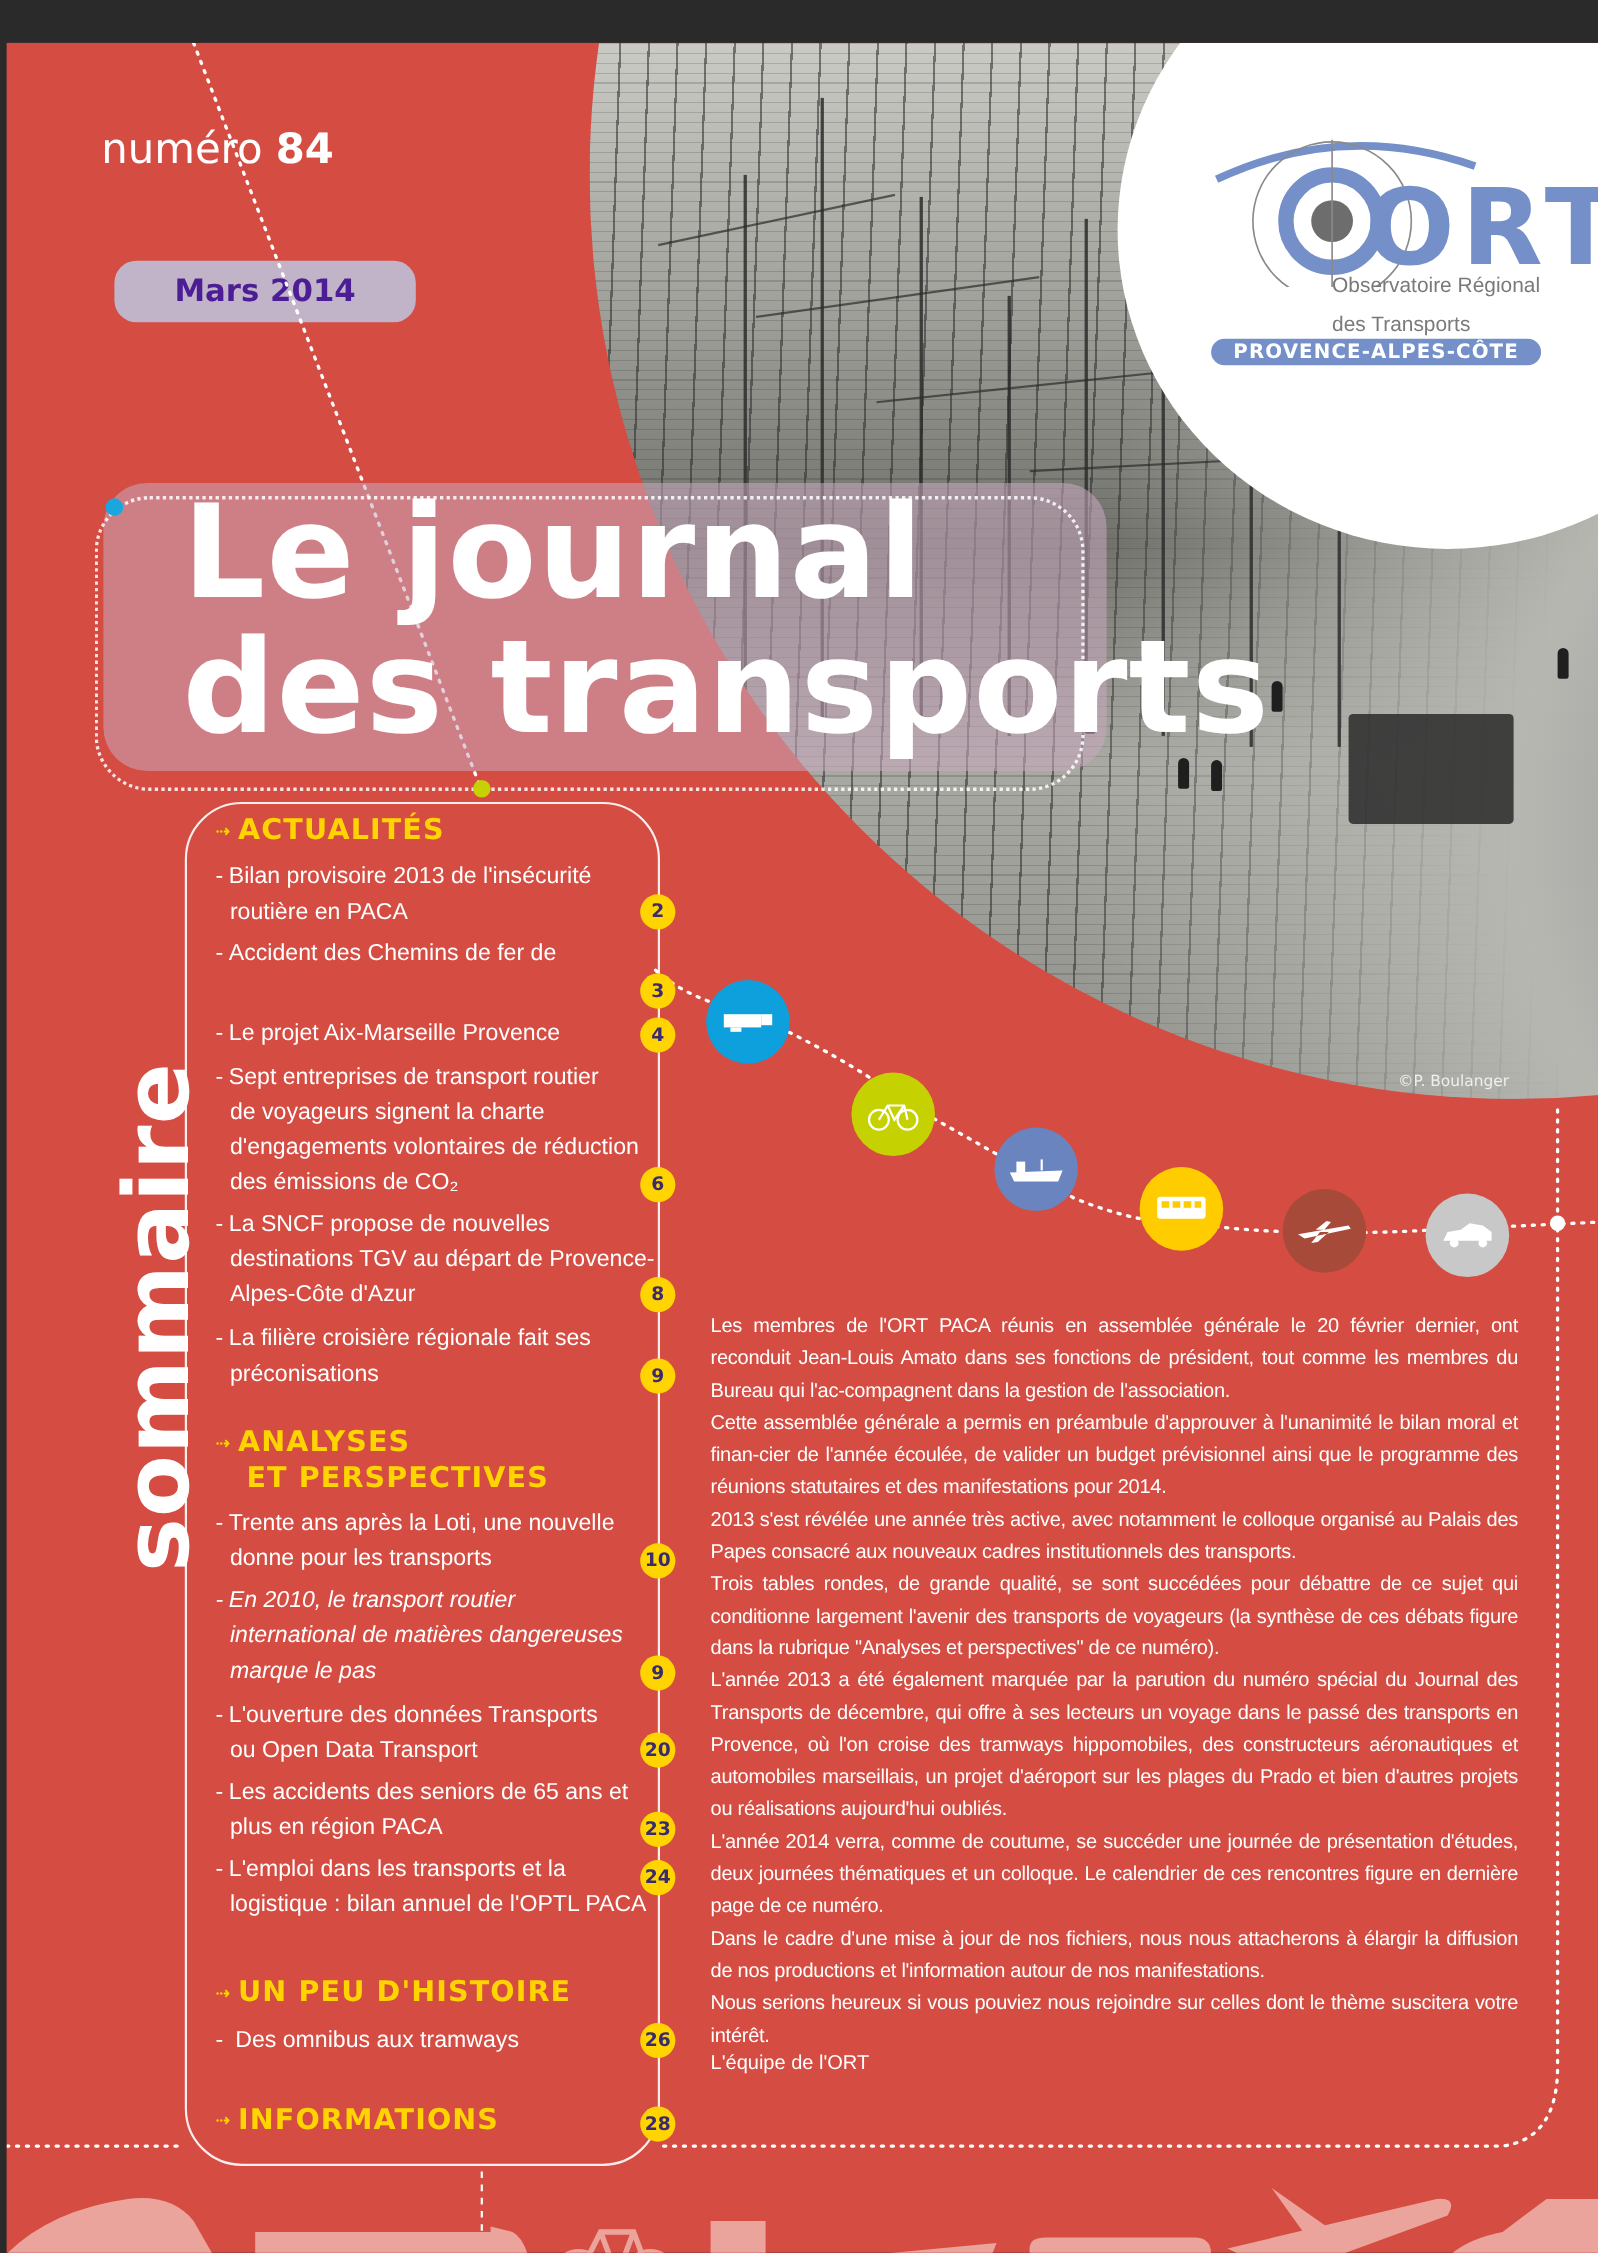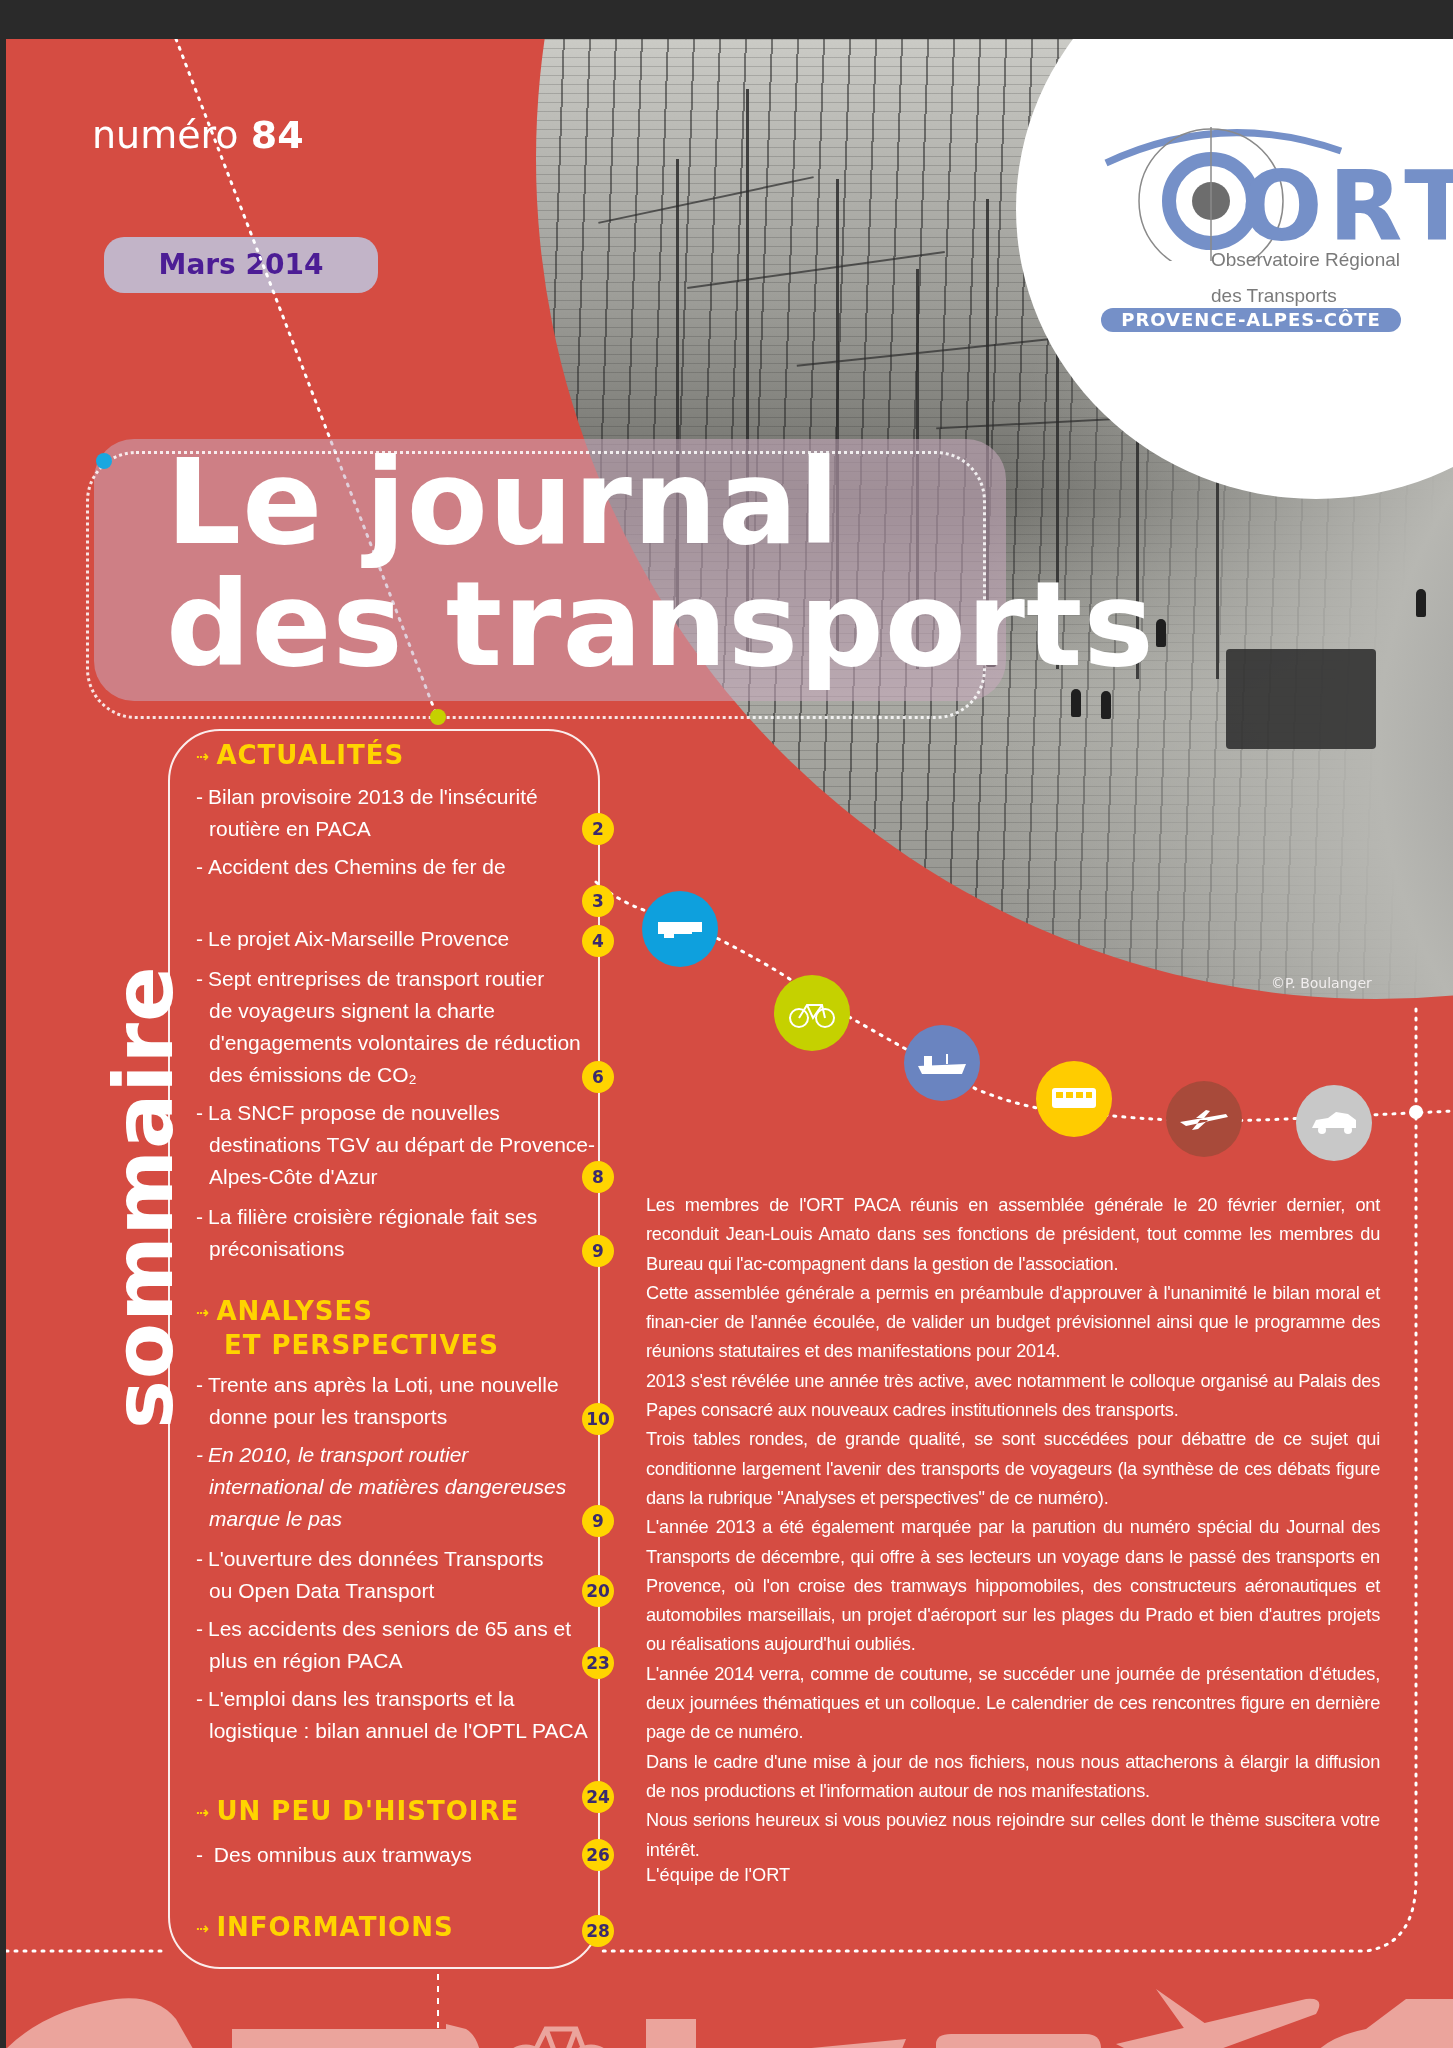--- a/index.html
+++ b/index.html
@@ -237,21 +237,21 @@
   <div class="toc-item" style="top:1574px;">
     <span class="dash">-</span><span>Les accidents des seniors de 65 ans et</span>
     <span class="cont">plus en région PACA</span>
   </div>
   <div class="page-badge" style="top:1608px;">23</div>
 
   <div class="toc-item" style="top:1644px;width:400px;">
     <span class="dash">-</span><span>L'emploi dans les transports et la</span>
     <span class="cont">logistique : bilan annuel de l'OPTL PACA</span>
   </div>
-  <div class="page-badge" style="top:1742px;">24</div>
+  <div class="page-badge" style="top:1652px;">24</div>
 
   <div class="section-title" style="top:1756px;">
     <span class="arrow">⇢</span><span>UN PEU D'HISTOIRE</span>
   </div>
   <div class="toc-item" style="top:1800px;">
     <span class="dash">-</span> <span>Des omnibus aux tramways</span>
   </div>
   <div class="page-badge" style="top:1800px;">26</div>
 
   <div class="section-title" style="top:1872px;">

